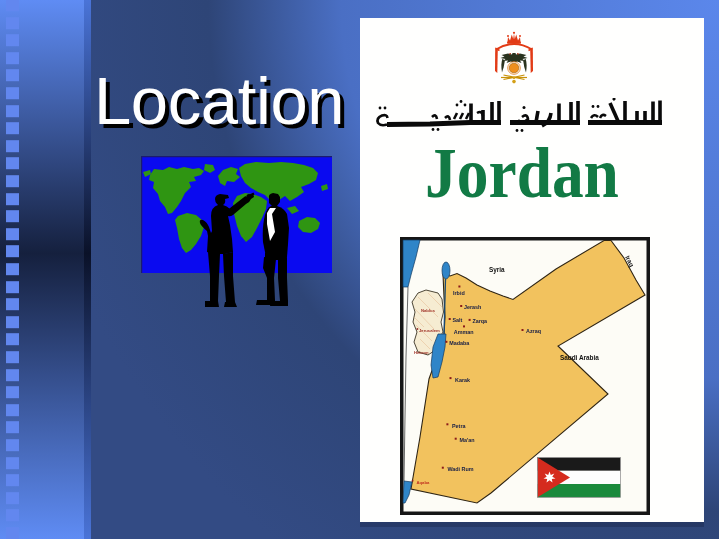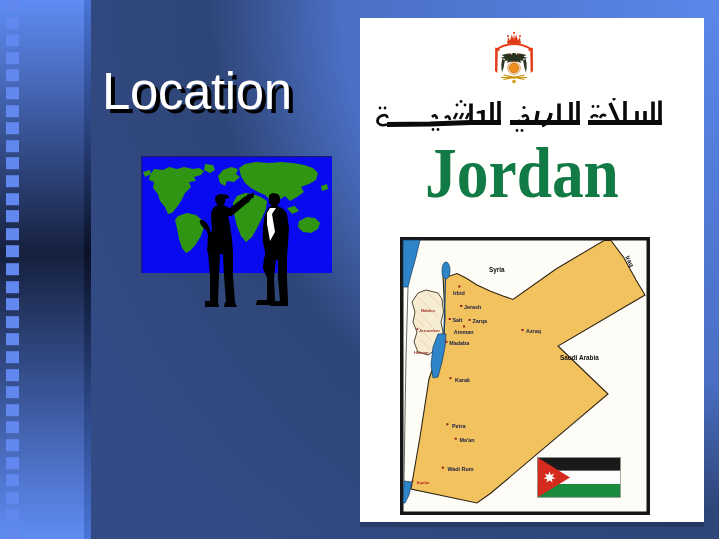--- a/index.html
+++ b/index.html
@@ -9,22 +9,22 @@
   .main{position:absolute;left:84px;top:0;width:635px;height:539px;
         background:radial-gradient(circle 700px at 635px 0px, #5b87eb 0%, #4a6fc4 54%, #2e4577 73%, #334b84 100%);}
   .stripedge{position:absolute;left:84px;top:0;width:7px;height:539px;
         background:linear-gradient(180deg,#4a74d8 0%,#0a1128 47%,#4a74d8 100%);}
   .strip{position:absolute;left:0;top:0;width:84px;height:539px;
          background:linear-gradient(180deg,#5f8cf4 0%,#15203e 47%,#5f8cf4 100%);}
   .squares{position:absolute;left:6px;top:0;width:12.5px;height:539px;
            background:repeating-linear-gradient(180deg,#6287ef 0px,#6287ef 12px,rgba(0,0,0,0) 12px,rgba(0,0,0,0) 17.6px);
            background-position:0 -0.8px;}
   .title{position:absolute;left:94px;top:61px;color:#fff;
-         font-size:51px;line-height:1.2;letter-spacing:-0.4px;
-         text-shadow:4px 4px 0 #000;margin-left:8px;}
+         font-size:67px;line-height:1.2;letter-spacing:-0.4px;
+         text-shadow:4px 4px 0 #000;}
   .panel{position:absolute;left:360px;top:18px;width:344px;height:504px;
          background:#fffffe;box-shadow:0 5px 0 rgba(10,16,40,0.25);}
   .jordan{position:absolute;}
 </style>
 </head>
 <body>
 <div class="main"></div>
 <div class="stripedge"></div>
 <div class="strip"></div>
 <div class="squares"></div>

